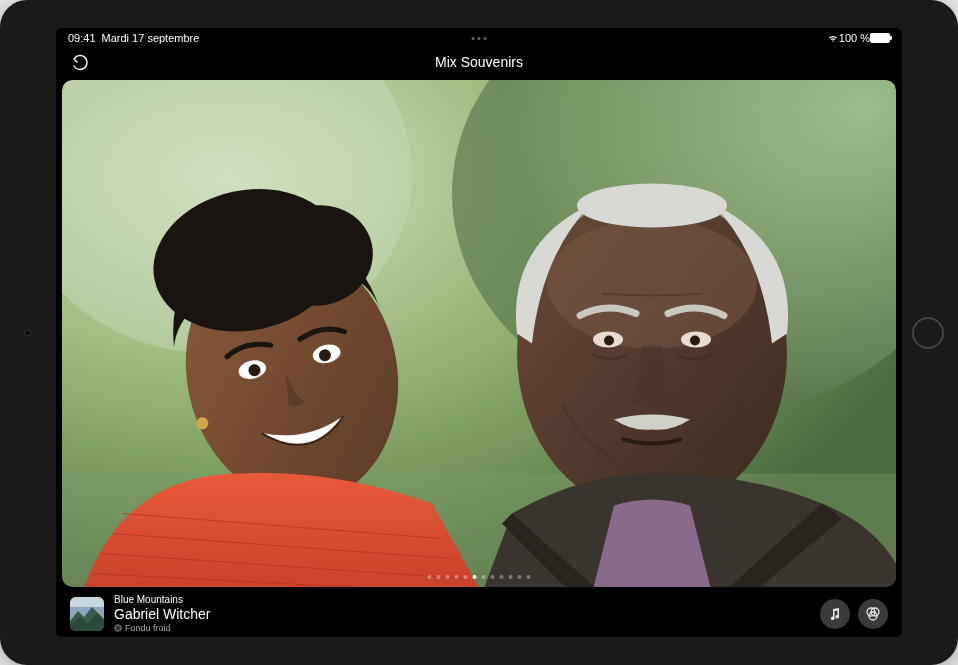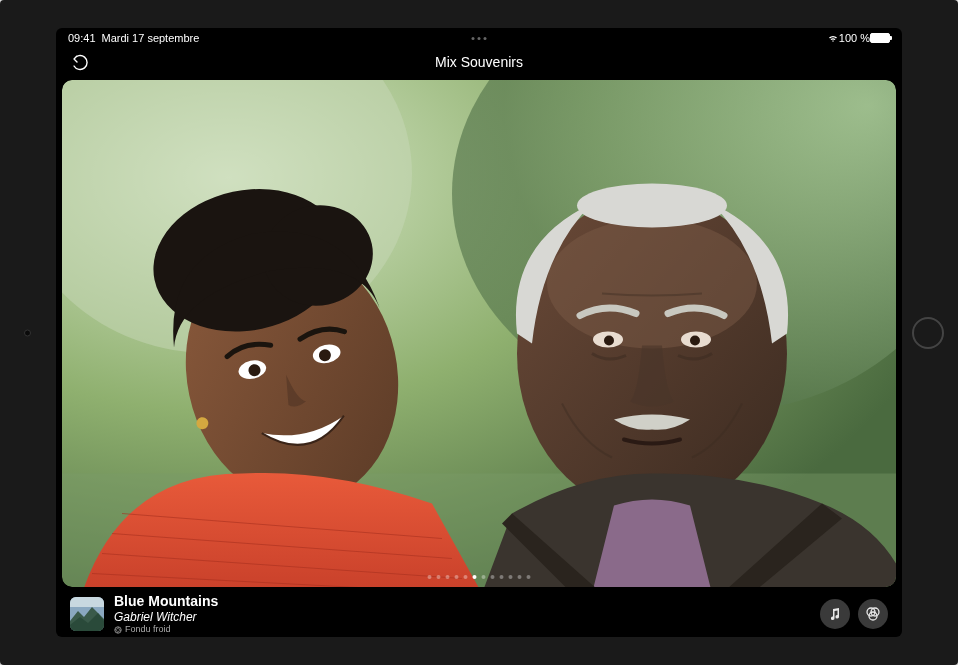--- a/index.html
+++ b/index.html
@@ -14,21 +14,21 @@
       font-family: -apple-system, BlinkMacSystemFont, "Helvetica Neue", sans-serif;
       display: flex;
       align-items: center;
       justify-content: center;
       overflow: hidden;
     }
     .ipad-frame {
       width: 958px;
       height: 665px;
       background: #1a1a1a;
-      border-radius: 4px;
+      border-radius: 27px;
       position: relative;
       padding: 28px 56px;
       box-shadow: 0 4px 20px rgba(0,0,0,0.3);
     }
     .camera {
       position: absolute;
       left: 24px;
       top: 50%;
       transform: translateY(-50%);
       width: 7px;
@@ -189,27 +189,26 @@
     }
     .track-info {
       flex: 1;
       color: #fff;
       display: flex;
       flex-direction: column;
       justify-content: center;
       line-height: 1.2;
     }
     .track-title {
+      font-size: 10px;
+      font-weight: 400;
+    }
+    .track-artist {
       font-size: 14px;
-      font-weight: 700;
-    }
-    .track-artist {
-      font-size: 12px;
       font-weight: 500;
-      font-style: italic;
     }
     .track-effect {
       font-size: 9px;
       color: #aaa;
       display: flex;
       align-items: center;
       gap: 3px;
     }
     .effect-icon {
       width: 8px;

